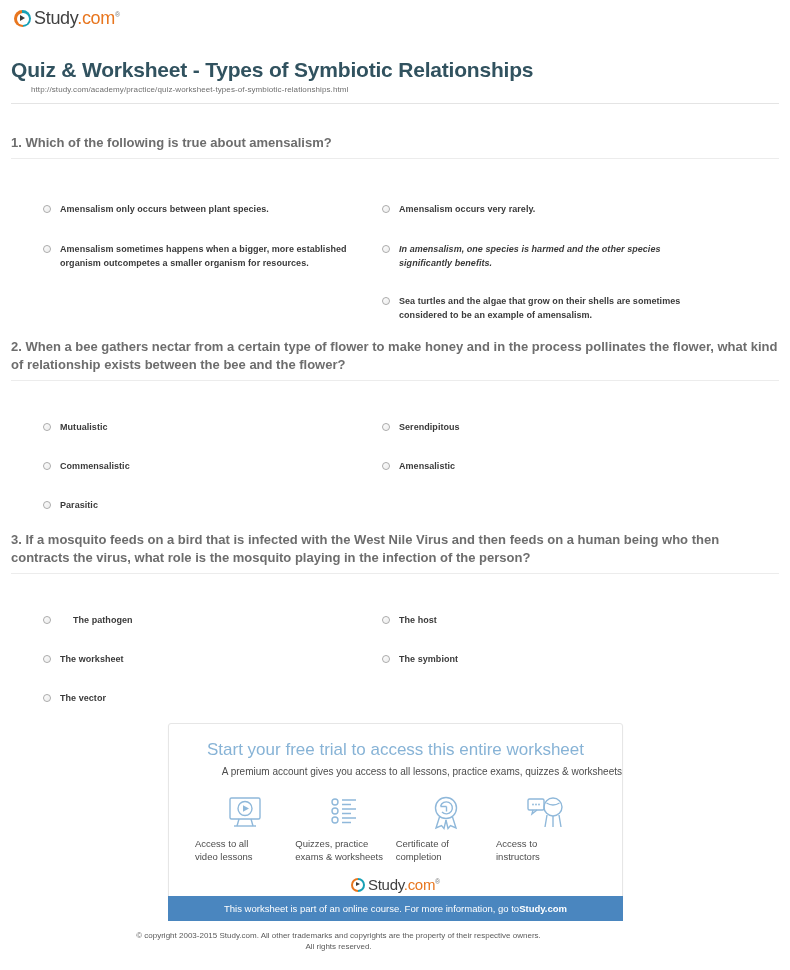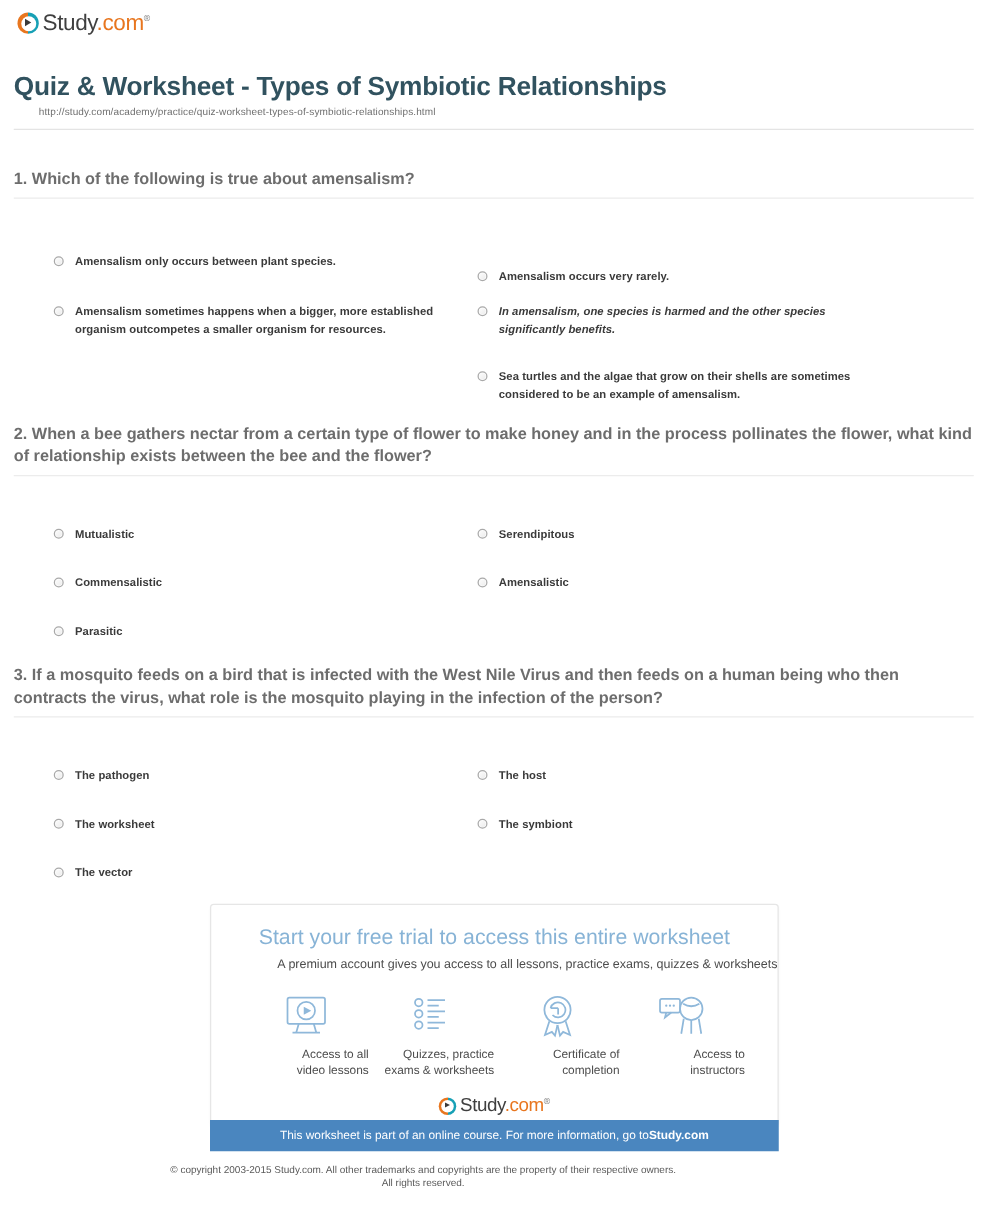--- a/index.html
+++ b/index.html
@@ -73,21 +73,21 @@
   }
   .promo-title {
     text-align:center; margin-top:16px;
     font-size:17px; color:#87b3d6; font-weight:400;
   }
   .promo-sub {
     text-align:right; margin-top:6px;
     font-size:10px; color:#4c4c4c;
   }
   .features { display:flex; justify-content:space-between; margin:16px 26px 0 26px; }
-  .feature { width:100px; text-align:right; }
+  .feature { width:100px; text-align:left; }
   .feature .ic { height:40px; display:flex; align-items:center; justify-content:center; }
   .feature .fl { font-size:9.5px; color:#4c4c4c; line-height:13px; margin-top:4px; }
 
   .promo-logo-row { display:flex; align-items:center; justify-content:center; margin-top:13px; }
   .promo-logo-row .logo-text { font-size:15px; }
   .promo-logo-row .logo-mark { width:14px; height:14px; }
   .promo-logo-row .logo-mark::after { left:2px; top:2px; width:10px; height:10px; }
   .promo-logo-row .logo-mark .tri { left:5.3px; top:4.2px; border-left-width:4.2px; border-top-width:2.8px; border-bottom-width:2.8px; }
 
   .promo-bar {
@@ -123,21 +123,21 @@
   <div class="q-rule"></div>
   <div class="answers" style="height:160px;">
     <div class="answer col-l" style="top:33px;">
       <span class="radio"></span>
       <span class="ans-text">Amensalism only occurs between plant species.</span>
     </div>
     <div class="answer col-l" style="top:73px;">
       <span class="radio"></span>
       <span class="ans-text">Amensalism sometimes happens when a bigger, more established organism outcompetes a smaller organism for resources.</span>
     </div>
-    <div class="answer col-r" style="top:33px;margin-top:12px;">
+    <div class="answer col-r" style="top:33px;">
       <span class="radio"></span>
       <span class="ans-text">Amensalism occurs very rarely.</span>
     </div>
     <div class="answer col-r" style="top:73px;font-style:italic;">
       <span class="radio"></span>
       <span class="ans-text">In amensalism, one species is harmed and the other species significantly benefits.</span>
     </div>
     <div class="answer col-r" style="top:125px;">
       <span class="radio"></span>
       <span class="ans-text">Sea turtles and the algae that grow on their shells are sometimes considered to be an example of amensalism.</span>
@@ -169,21 +169,21 @@
       <span class="radio"></span>
       <span class="ans-text">Amensalistic</span>
     </div>
   </div>
 </div>
 
 <div class="question" id="q3" style="top:531px;">
   <div class="q-stem">3. If a mosquito feeds on a bird that is infected with the West Nile Virus and then feeds on a human being who then contracts the virus, what role is the mosquito playing in the infection of the person?</div>
   <div class="q-rule"></div>
   <div class="answers" style="height:140px;">
-    <div class="answer col-l" style="top:29px;">
+    <div class="answer col-l" style="top:29px;gap:13px;">
       <span class="radio"></span>
       <span class="ans-text">The pathogen</span>
     </div>
     <div class="answer col-l" style="top:68px;">
       <span class="radio"></span>
       <span class="ans-text">The worksheet</span>
     </div>
     <div class="answer col-l" style="top:107px;">
       <span class="radio"></span>
       <span class="ans-text">The vector</span>

